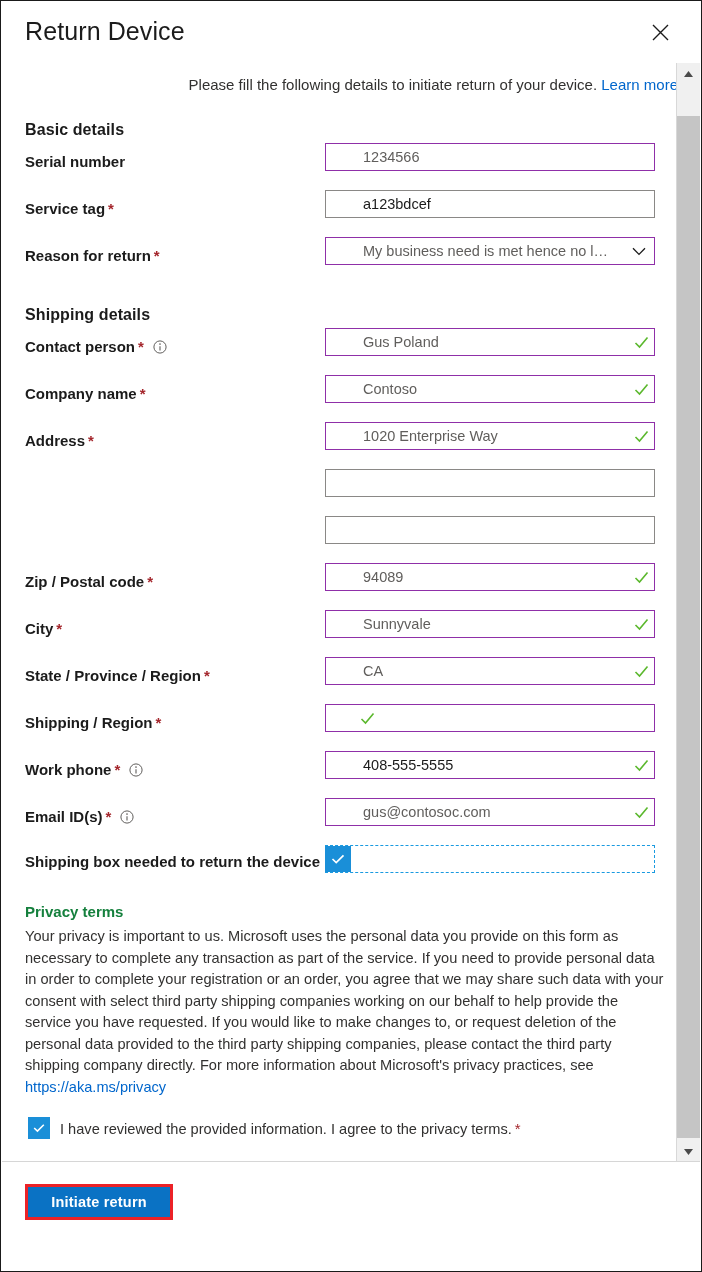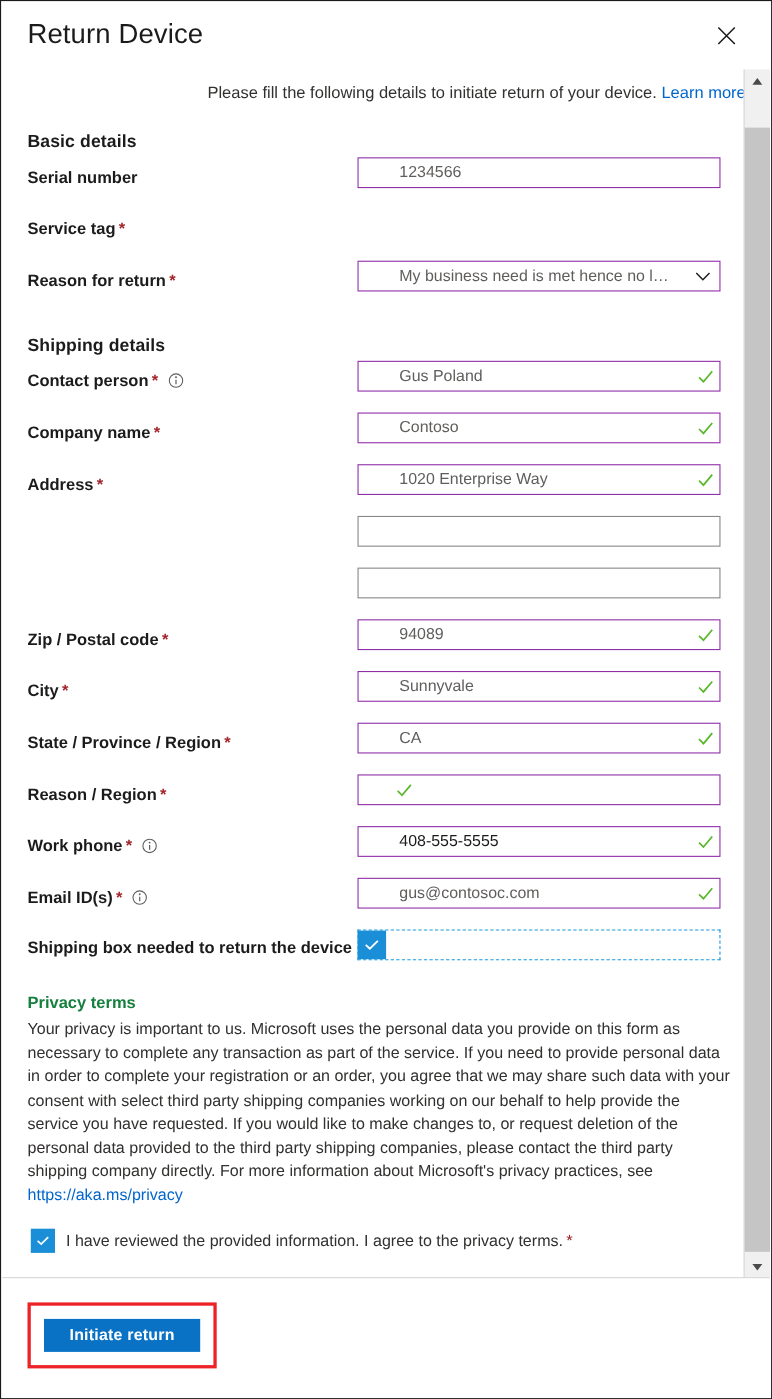--- a/index.html
+++ b/index.html
@@ -274,21 +274,21 @@
     bottom: 1px;
     height: 108px;
     background: #ffffff;
     border-top: 1px solid #d6d6d6;
   }
   #initiate-wrap {
     position: absolute;
     left: 23px;
     top: 22px;
     border: 3px solid #ec2227;
-    padding: 12px;
+    padding: 0;
     line-height: 0;
   }
   #initiate-return {
     display: block;
     background: #0a72c4;
     color: #ffffff;
     border: none;
     font-family: "Liberation Sans", sans-serif;
     font-size: 14.5px;
     font-weight: 700;
@@ -324,20 +324,23 @@
       <div class="section-head">Basic details</div>
       <div id="basic-rows">
           <div class="row">
             <div class="row-label"><span>Serial number</span></div>
             <div class="field valid muted">
               <span class="val">1234566</span>
             </div>
           </div>
           <div class="row">
             <div class="row-label"><span>Service tag</span><span class="req">*</span></div>
+            <div class="field ">
+              <span class="val">a123bdcef</span>
+            </div>
           </div>
           <div class="row">
             <div class="row-label"><span>Reason for return</span><span class="req">*</span></div>
             <div class="field valid muted">
               <span class="val">My business need is met hence no lon...</span>
               <span class="caret">
                 <svg width="14" height="9" viewBox="0 0 14 9">
                   <path d="M1 1.2 L7 7.4 L13 1.2" stroke="#1b1b1b" stroke-width="1.3" fill="none"></path>
                 </svg>
               </span>
@@ -421,21 +424,21 @@
             <div class="field valid muted">
               <span class="val">CA</span>
               <span class="check">
                 <svg width="17" height="17" viewBox="0 0 17 17">
                   <path d="M2.5 9 L6.5 13 L14.5 3.5" stroke="#5bb82d" stroke-width="1.6" fill="none"></path>
                 </svg>
               </span>
             </div>
           </div>
           <div class="row">
-            <div class="row-label"><span>Reason / Region</span><span class="req">*</span></div>
+            <div class="row-label"><span>Shipping / Region</span><span class="req">*</span></div>
             <div class="field valid muted">
               <span class="check">
                 <svg width="17" height="17" viewBox="0 0 17 17">
                   <path d="M2.5 9 L6.5 13 L14.5 3.5" stroke="#5bb82d" stroke-width="1.6" fill="none"></path>
                 </svg>
               </span>
             </div>
           </div>
           <div class="row">
             <div class="row-label"><span>Work phone</span><span class="req">*</span><span class="info-icon"><svg width="14" height="14" viewBox="0 0 14 14">

